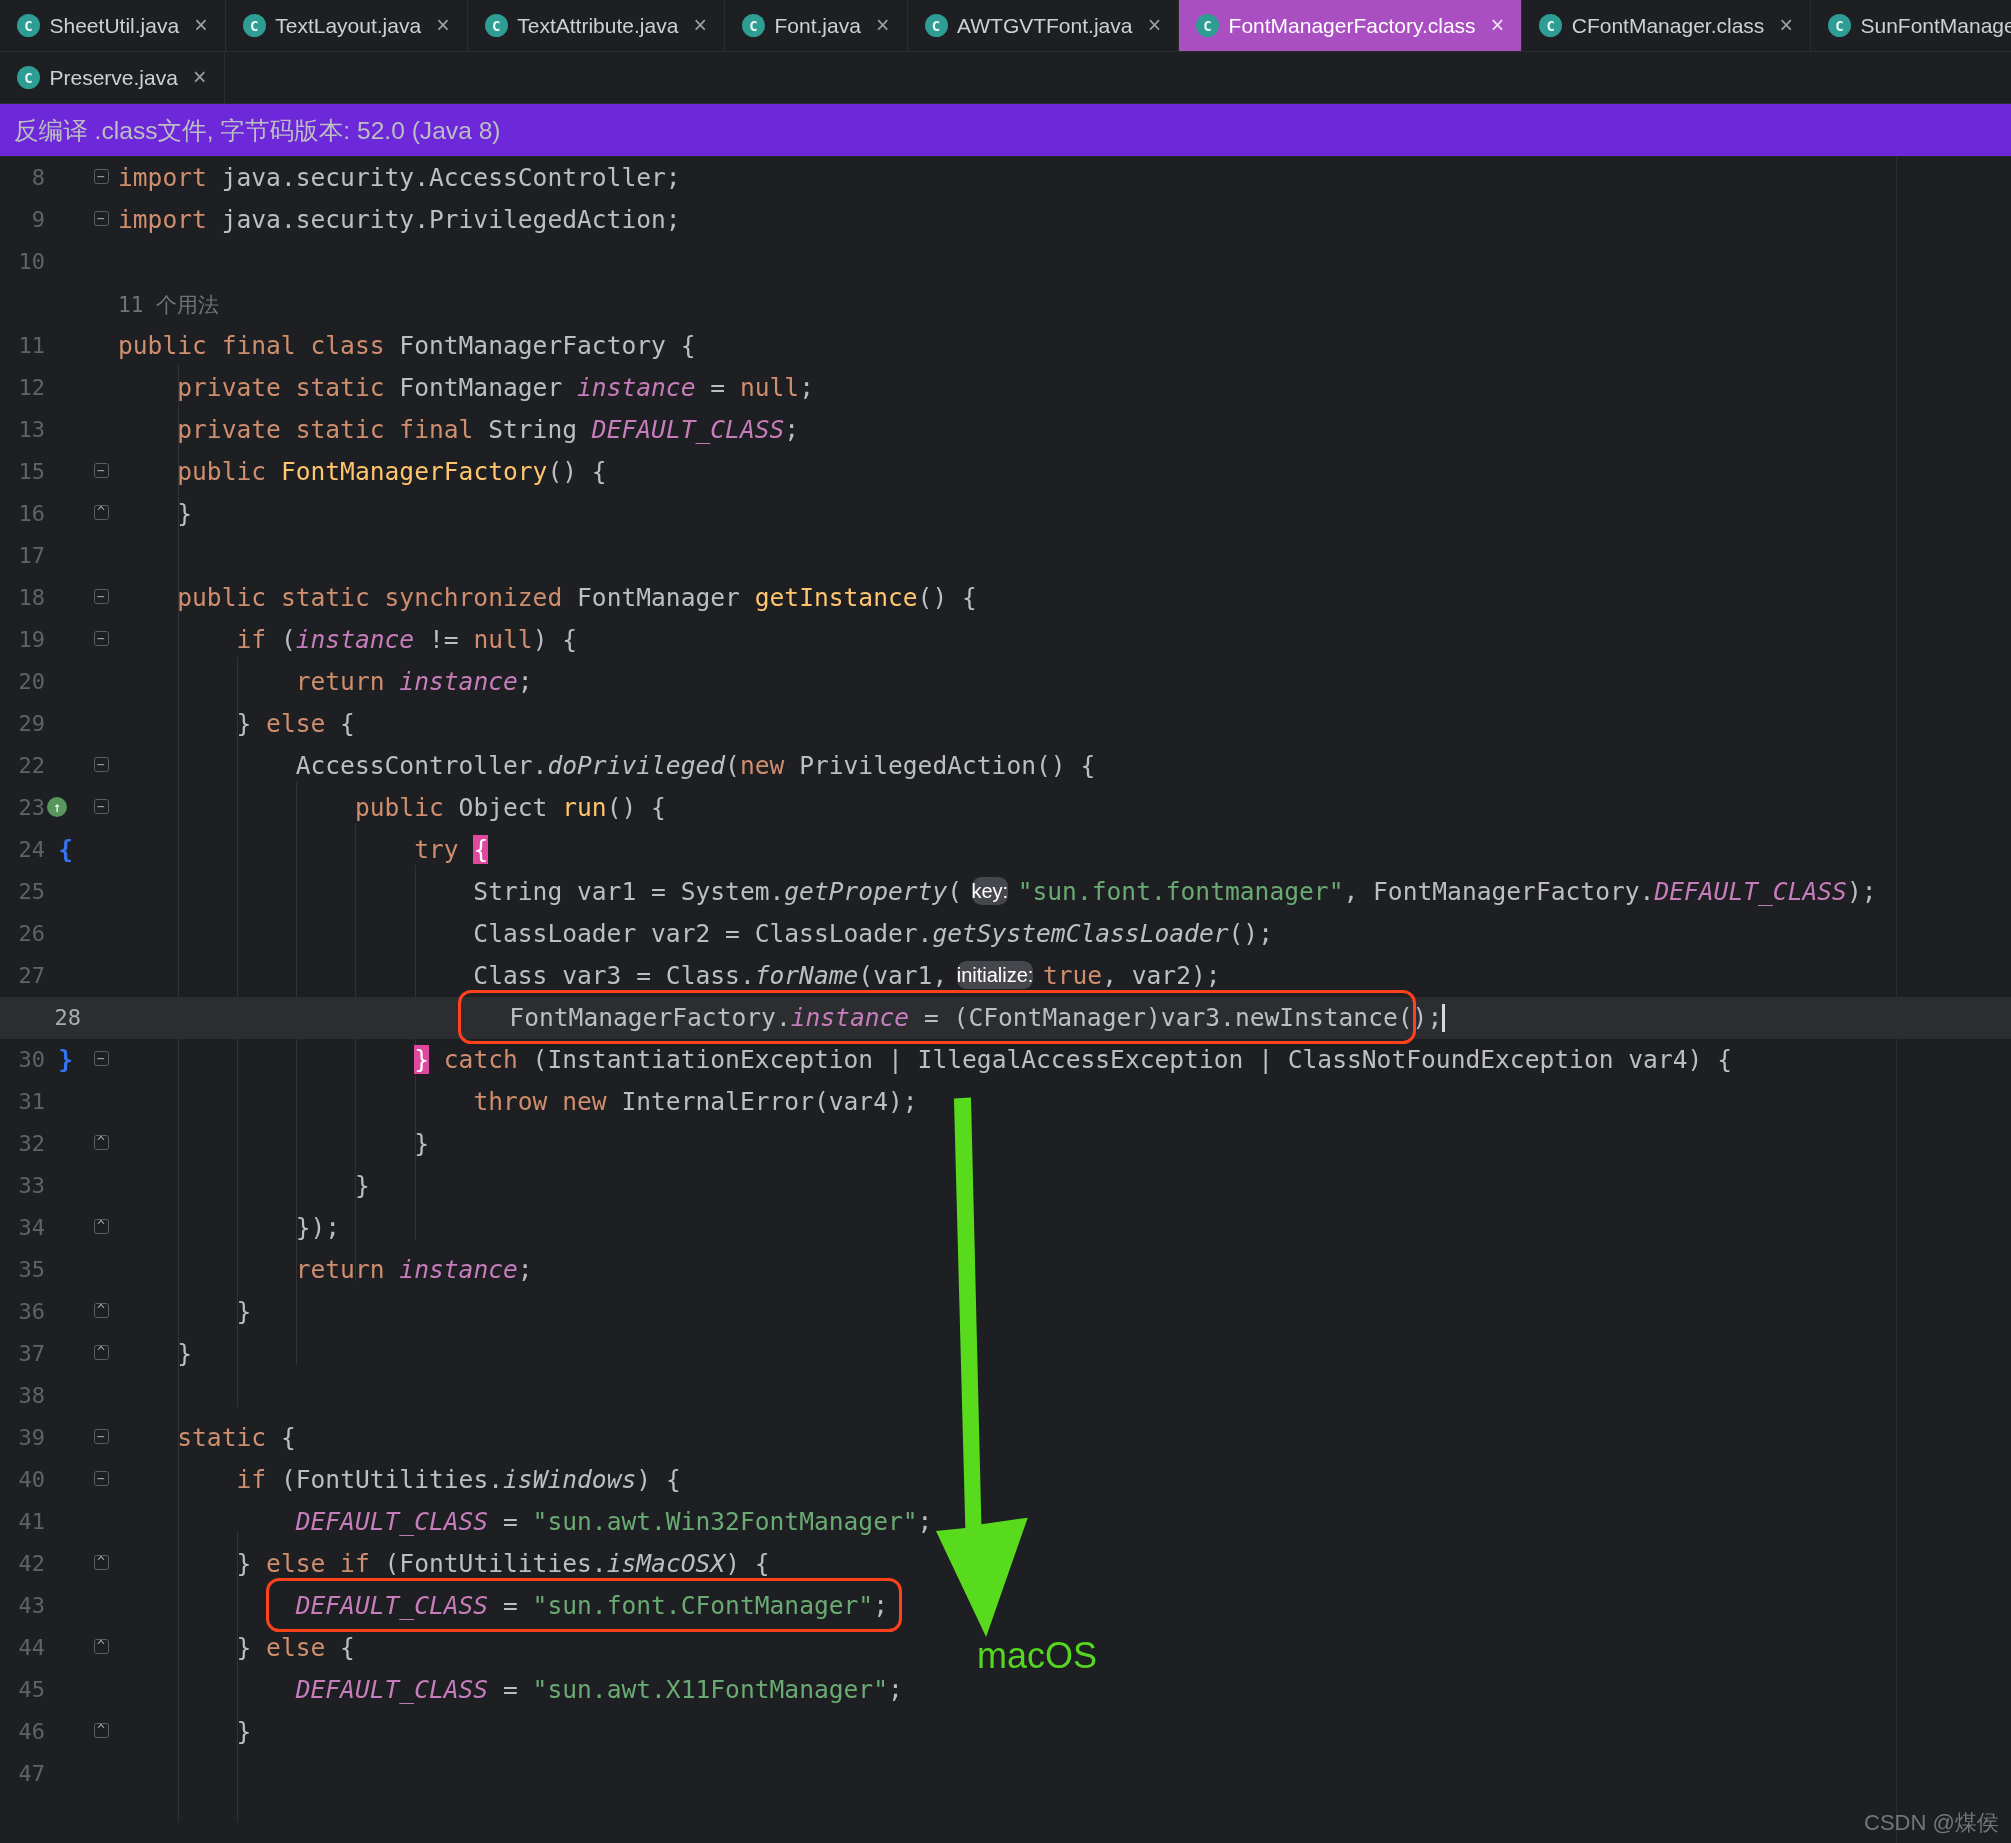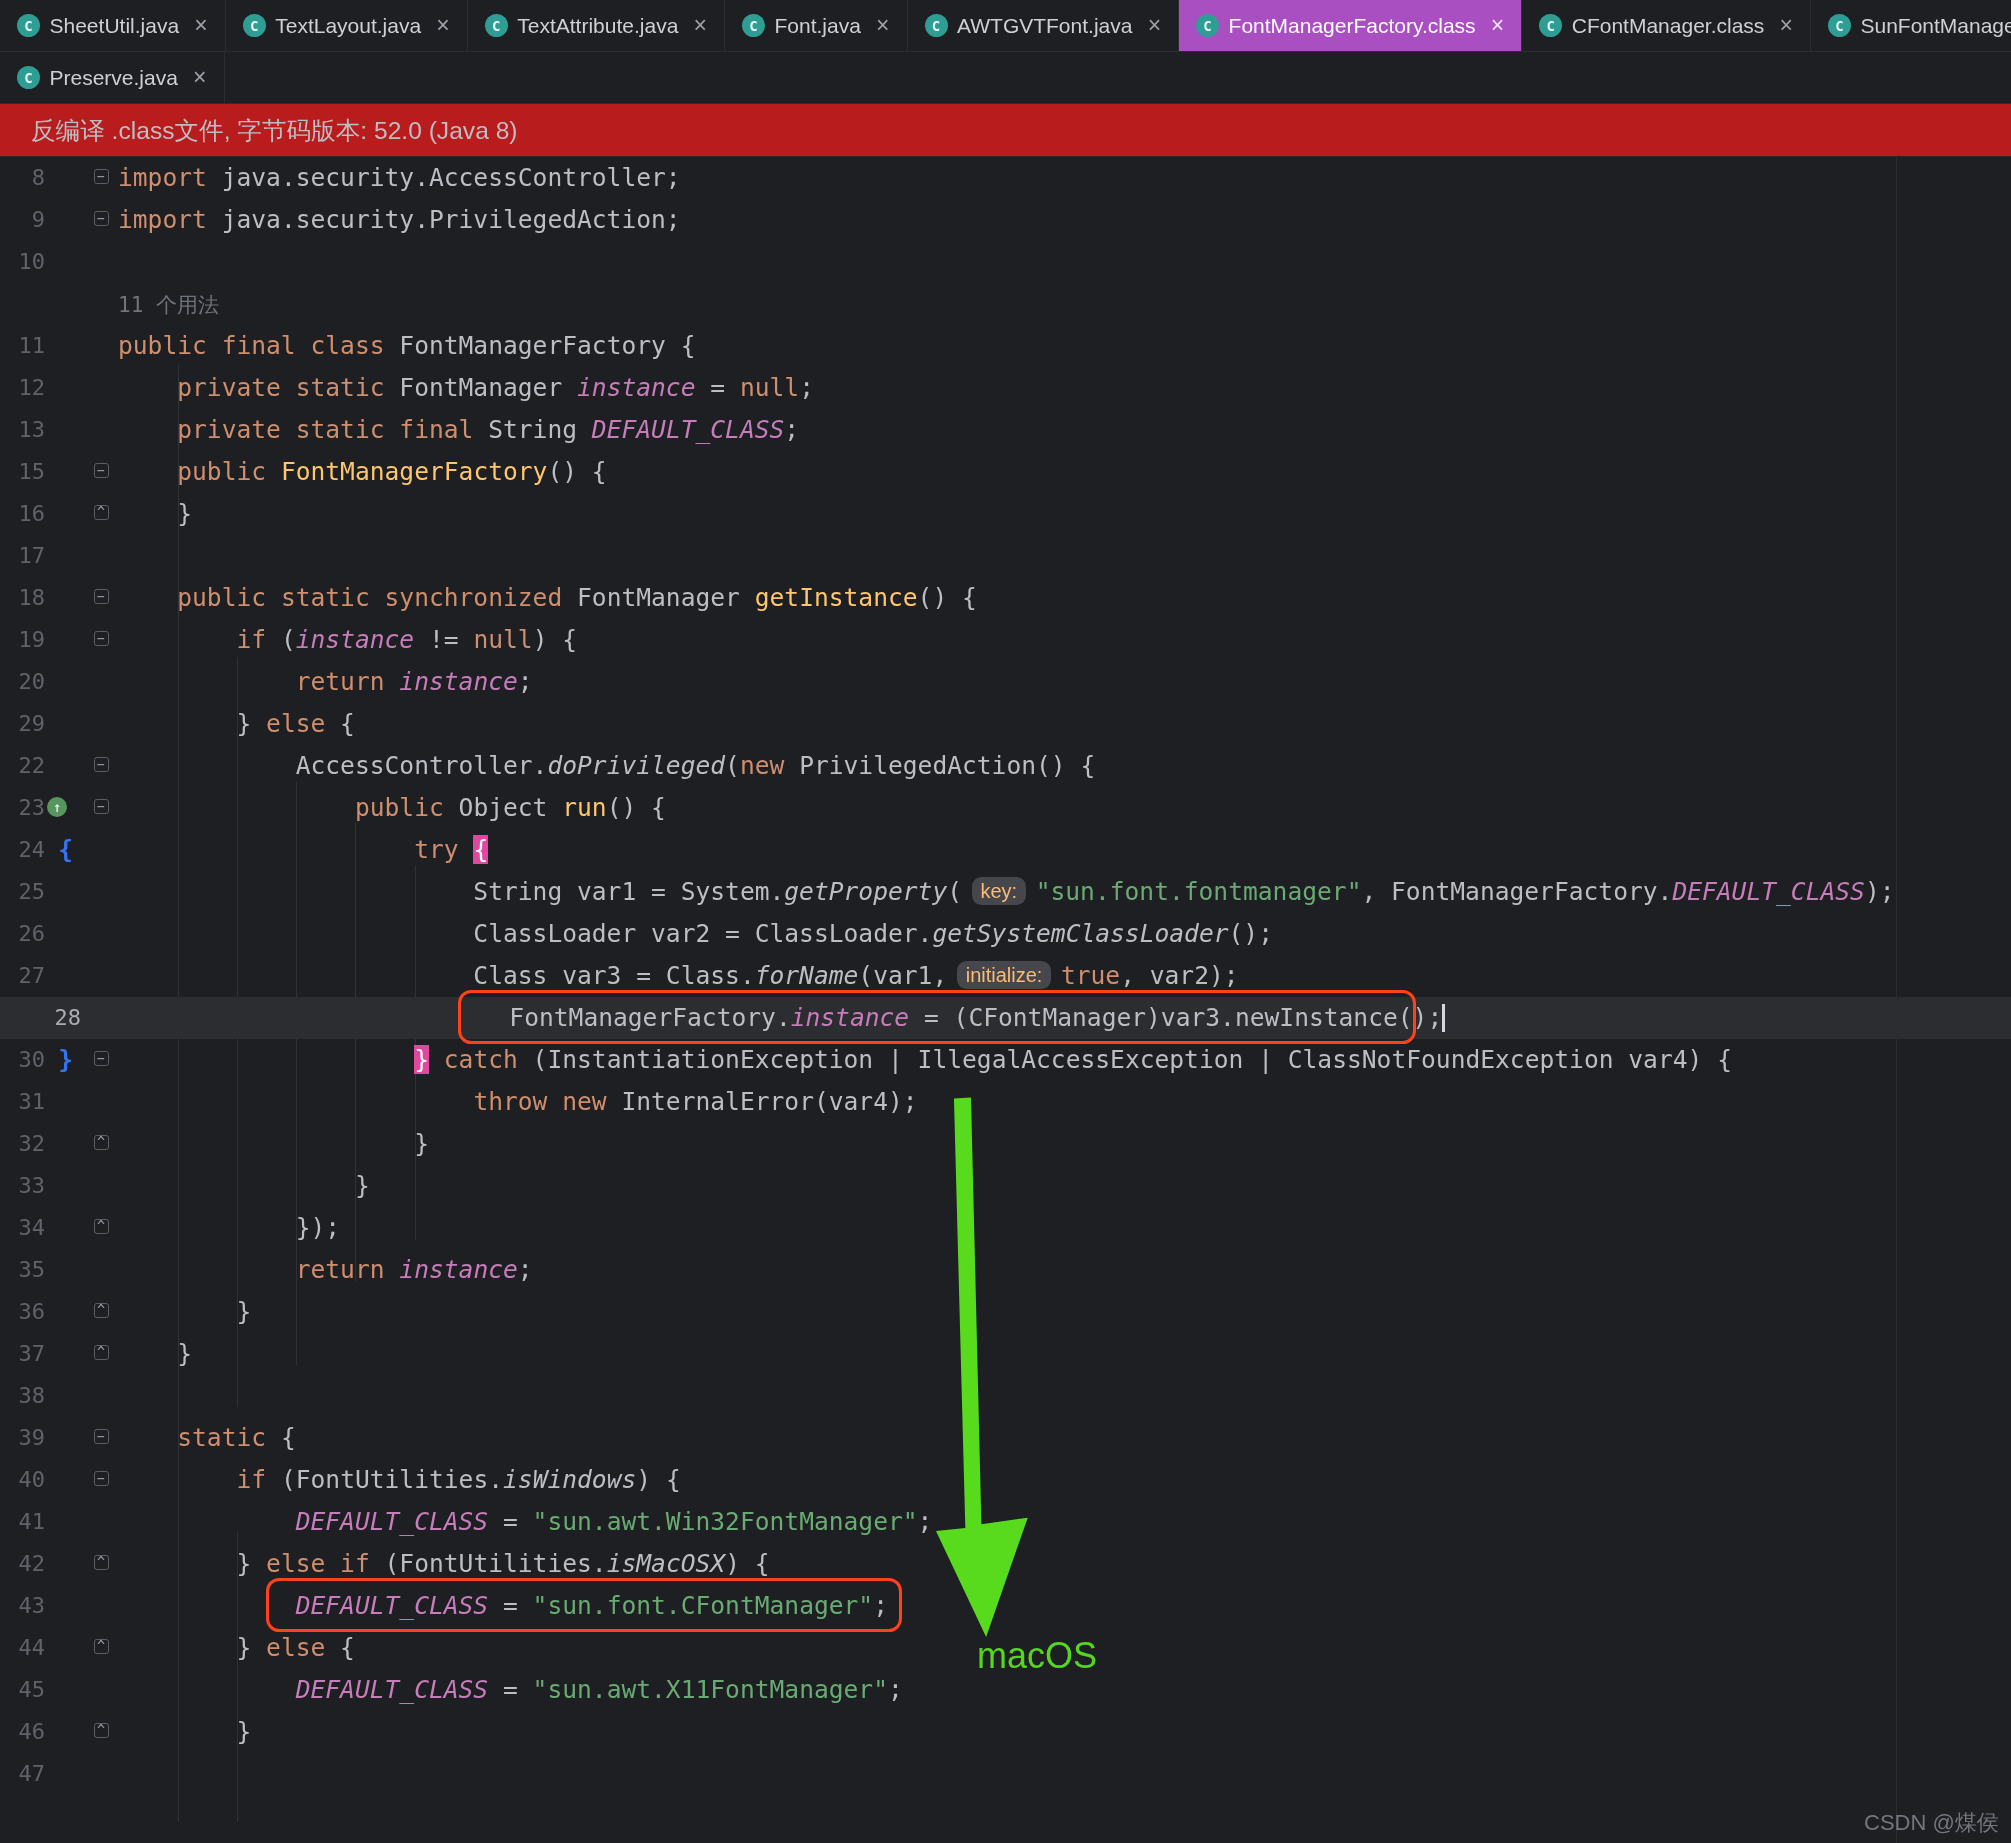--- a/index.html
+++ b/index.html
@@ -12,22 +12,22 @@
   
   .tabbar{height:51px;display:flex;align-items:stretch;background:#1E1F22;border-bottom:0.9px solid #2B2D31;overflow:hidden;}
   .tab{display:flex;align-items:center;gap:9.5px;padding:0 17px;font-size:21px;color:#CED0D6;border-right:0.9px solid #2B2D31;white-space:nowrap;flex:none;}
   .tab.active{background:#A94FC2;color:#FFFFFF;}
   .tab .close{color:#9DA0A8;font-size:23px;margin-left:5.7px;line-height:1;}
   .tab.active .close{color:#F0E2F6;}
   .cicon{width:23px;height:23px;border-radius:50%;background:#2E9E94;color:#EAF7F4;
          font-size:14px;font-weight:bold;display:flex;align-items:center;justify-content:center;
          flex:none;font-family:"DejaVu Sans Mono",monospace;}
   
-  .banner{height:52px;display:flex;align-items:center;padding-left:31px;font-size:24.6px;
-          color:#BCBEC4;background:#b91c1c;border-bottom:0.9px solid #26282C;}
+  .banner{height:52px;display:flex;align-items:center;padding-left:14px;font-size:24.6px;
+          color:#BCBEC4;background:#6d28d9;border-bottom:0.9px solid #26282C;}
   
   .editor{position:relative;height:1689px;overflow:hidden;
           font-family:"DejaVu Sans Mono",monospace;font-size:24.6px;background:#1E1F22;}
   #guides{position:absolute;left:0;top:0;right:0;bottom:0;}
   .guide{position:absolute;width:0.9px;background:#2F3237;}
   .wrapguide{position:absolute;left:1896px;top:0;height:100%;width:0.9px;background:#2A2C31;}
   #lines{position:absolute;left:0;top:0;right:0;}
   .row{display:flex;height:42px;line-height:42px;position:relative;white-space:pre;}
   .row.current{background:#2B2D31;}
   .gnum{width:45px;text-align:right;font-size:22px;color:#5F6369;flex:none;}
@@ -41,22 +41,22 @@
   .govr{position:absolute;left:1.9px;top:10.4px;width:20px;height:20px;border-radius:50%;
         background:#57965C;color:#FFF;font-size:14px;line-height:20px;text-align:center;}
   .code{flex:1;color:#BCBEC4;white-space:pre;}
   .kw{color:#CF8E6D;}
   .def{color:#BCBEC4;}
   .defi{color:#BCBEC4;font-style:italic;}
   .str{color:#6AAB73;}
   .fld{color:#C77DBB;font-style:italic;}
   .mth{color:#FFC66D;}
   .brhl{background:#E0479E;color:#FFFFFF;}
-  .chip{display:inline-block;background:#45474D;color:#fdba74;border-radius:9.5px;
-        padding:0 9px;margin:0 9.5px;font-size:20px;line-height:28px;height:28px;
+  .chip{display:inline-block;background:#45474D;color:#ffffff;border-radius:9.5px;
+        padding:0 0;margin:0 9.5px;font-size:20px;line-height:28px;height:28px;
         vertical-align:middle;position:relative;top:-1.9px;font-family:"Liberation Sans",sans-serif;font-style:normal;}
   .caret{display:inline-block;width:2.8px;height:28px;background:#D4D7DD;vertical-align:-5.7px;}
   .inlay{color:#6F737A;font-size:21px;text-align:center;}
   .annbox{position:absolute;top:-6.6px;height:54px;border:3.8px solid #FF421C;border-radius:13.2px;
           pointer-events:none;box-sizing:border-box;z-index:6;}
   .annbox.a{left:458px;width:958px;}
   .annbox.b{left:266px;width:636px;}
   
   #arrow-overlay{position:absolute;left:0;top:0;z-index:5;pointer-events:none;}
   .arrowlabel{position:absolute;left:977px;top:1478px;color:#55D61F;font-size:36px;

